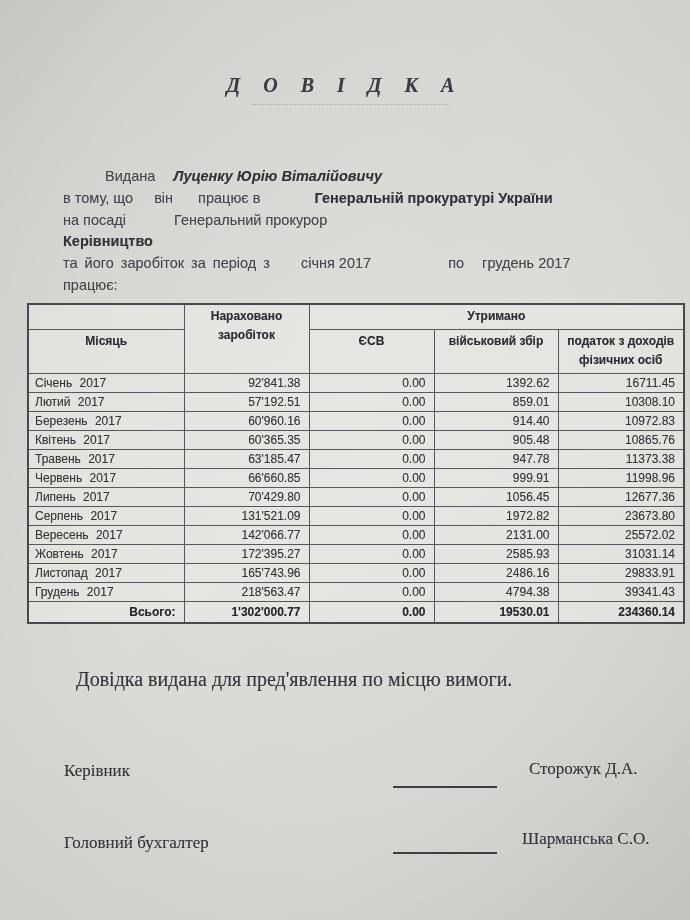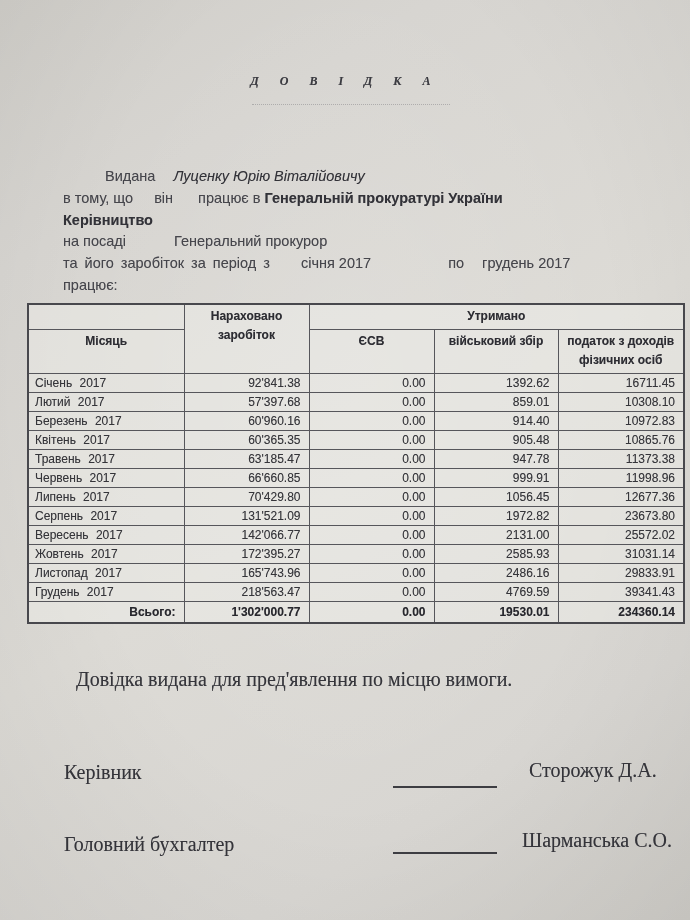--- a/index.html
+++ b/index.html
@@ -12,41 +12,41 @@
   }
   .vignette {
     position:absolute; inset:0; pointer-events:none;
     background:radial-gradient(ellipse at 50% 42%, rgba(255,255,255,0.12) 0%, rgba(0,0,0,0.00) 55%, rgba(0,0,0,0.05) 100%);
   }
   .doc-title {
     position:absolute; top:74px; left:0; right:0;
     text-align:center;
     font-family:"Liberation Serif", serif;
     font-style:italic; font-weight:700;
-    font-size:12px; letter-spacing:9px;
+    font-size:20px; letter-spacing:9px;
     color:#3b3b41;
     text-shadow:0 0 0.6px rgba(60,60,66,0.45);
   }
   .title-rule {
     position:absolute; top:104px; left:252px; width:198px; height:0;
     border-top:1px dotted rgba(110,110,116,0.40);
   }
   .info {
     position:absolute; top:166px; left:63px; width:610px;
     font-size:14.5px; line-height:21.8px; color:#46464c;
     text-shadow:0 0 0.5px rgba(70,70,76,0.35);
   }
   .info .line { white-space:nowrap; }
   .b  { font-weight:700; color:#323238; }
-  .bi { font-weight:400; font-style:italic; color:#323238; }
+  .bi { font-weight:700; font-style:italic; color:#323238; }
   .ml-issued { margin-left:42px; }
   .ml-name   { margin-left:14px; }
   .ml-pron   { margin-left:17px; }
   .ml-verb   { margin-left:21px; }
-  .ml-org    { }
+  .ml-org    { margin-left:50px; }
   .ml-pos    { margin-left:44px; }
   .ml-idnum  { margin-left:39px; }
   .ml-from   { margin-left:27px; }
   .ml-po     { margin-left:73px; }
   .ml-to     { margin-left:14px; }
   .ws { word-spacing:3px; }
 
   table.salary {
     position:absolute; top:303px; left:27px; width:656px;
     border-collapse:collapse; table-layout:fixed;
@@ -69,21 +69,21 @@
 
   .purpose {
     position:absolute; top:668px; left:76px;
     font-family:"Liberation Serif", serif;
     font-size:20px; color:#35353b;
     text-shadow:0 0 0.5px rgba(60,60,66,0.4);
   }
   .sig-role, .sig-name {
     position:absolute;
     font-family:"Liberation Serif", serif;
-    font-size:20px; color:#34343a;
+    font-size:17px; color:#34343a;
     text-shadow:0 0 0.5px rgba(60,60,66,0.4);
   }
   .sig-line { position:absolute; height:0; border-top:2px solid #3d3d42; }
   #sig-role-0 { top:761px; left:64px; }
   #sig-line-0 { top:786px; left:393px; width:104px; }
   #sig-name-0 { top:759px; left:529px; }
   #sig-role-1 { top:833px; left:64px; }
   #sig-line-1 { top:852px; left:393px; width:104px; }
   #sig-name-1 { top:829px; left:522px; }
 </style>
@@ -100,25 +100,25 @@
     <span class="ml-issued">Видана</span>
     <span class="bi ml-name">Луценку Юрію Віталійовичу</span>
   </div>
   <div class="line">
     <span>в тому, що</span>
     <span class="ml-pron">він</span>
     <span class="ml-verb">працює в</span>
     <span class="b ml-org">Генеральній прокуратурі України</span>
   </div>
   <div class="line">
-    <span class="b">Керівництво</span>
-  </div>
-  <div class="line">
     <span>на посаді</span>
     <span class="ml-pos">Генеральний прокурор</span>
+  </div>
+  <div class="line">
+    <span class="b">Керівництво</span>
   </div>
   <div class="line">
     <span class="ws">та його заробіток за період з</span>
     <span class="ml-from">січня 2017</span>
     <span class="ml-po">по</span>
     <span class="ml-to">грудень 2017</span>
   </div>
   <div class="line">
     <span>працює:</span>
   </div>
@@ -150,21 +150,21 @@
       <tr>
         <td class="c-month">Січень 2017</td>
         <td class="num">92'841.38</td>
         <td class="num">0.00</td>
         <td class="num">1392.62</td>
         <td class="num">16711.45</td>
       </tr>
 
       <tr>
         <td class="c-month">Лютий 2017</td>
-        <td class="num">57'397.68</td>
+        <td class="num">57'192.51</td>
         <td class="num">0.00</td>
         <td class="num">859.01</td>
         <td class="num">10308.10</td>
       </tr>
 
       <tr>
         <td class="c-month">Березень 2017</td>
         <td class="num">60'960.16</td>
         <td class="num">0.00</td>
         <td class="num">914.40</td>
@@ -232,21 +232,21 @@
         <td class="num">165'743.96</td>
         <td class="num">0.00</td>
         <td class="num">2486.16</td>
         <td class="num">29833.91</td>
       </tr>
 
       <tr>
         <td class="c-month">Грудень 2017</td>
         <td class="num">218'563.47</td>
         <td class="num">0.00</td>
-        <td class="num">4769.59</td>
+        <td class="num">4794.38</td>
         <td class="num">39341.43</td>
       </tr>
 
     <tr class="total">
       <td class="c-month">Всього:</td>
       <td class="num">1'302'000.77</td>
       <td class="num">0.00</td>
       <td class="num">19530.01</td>
       <td class="num">234360.14</td>
     </tr>

